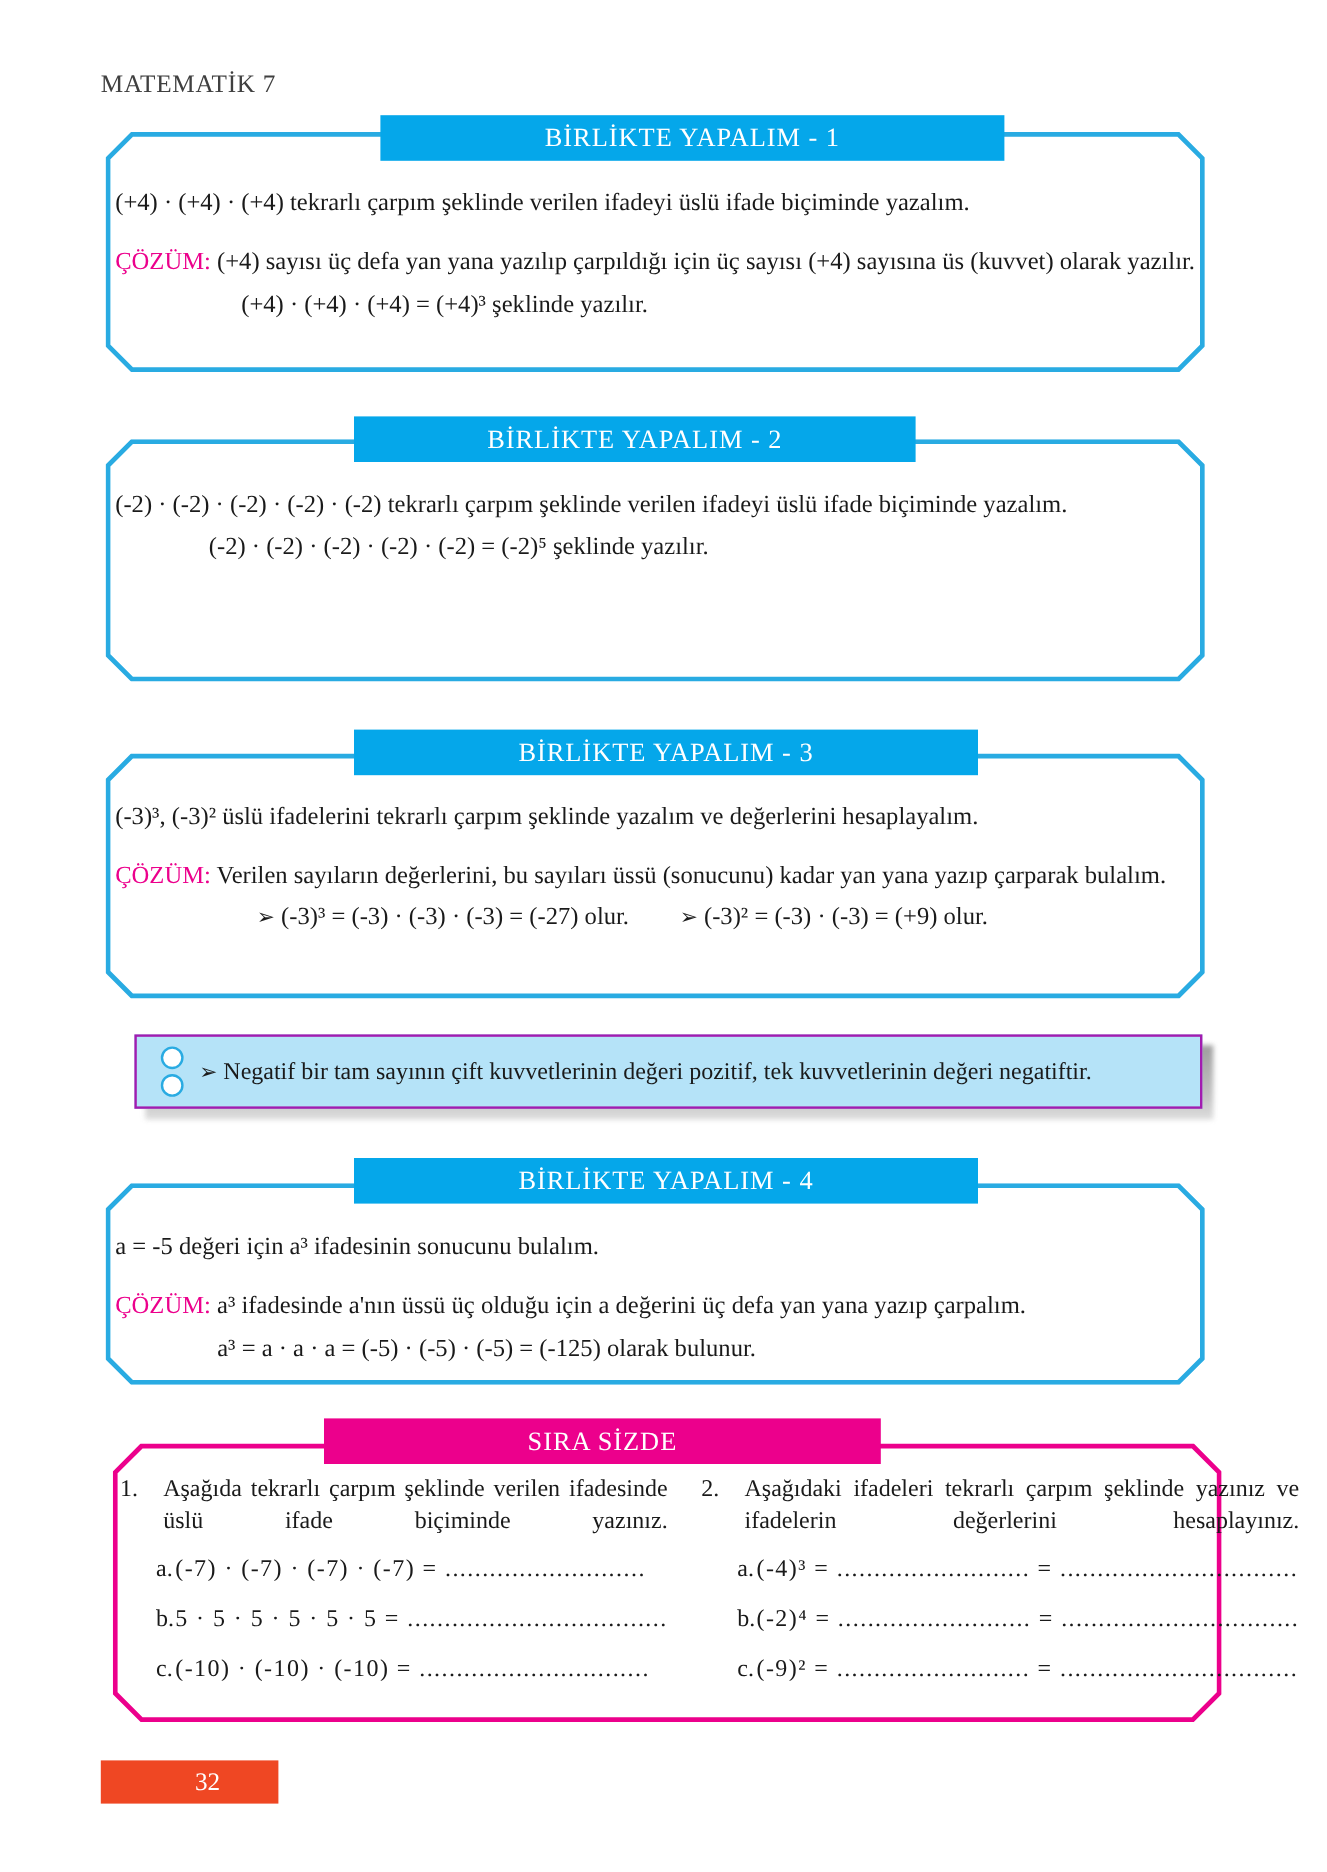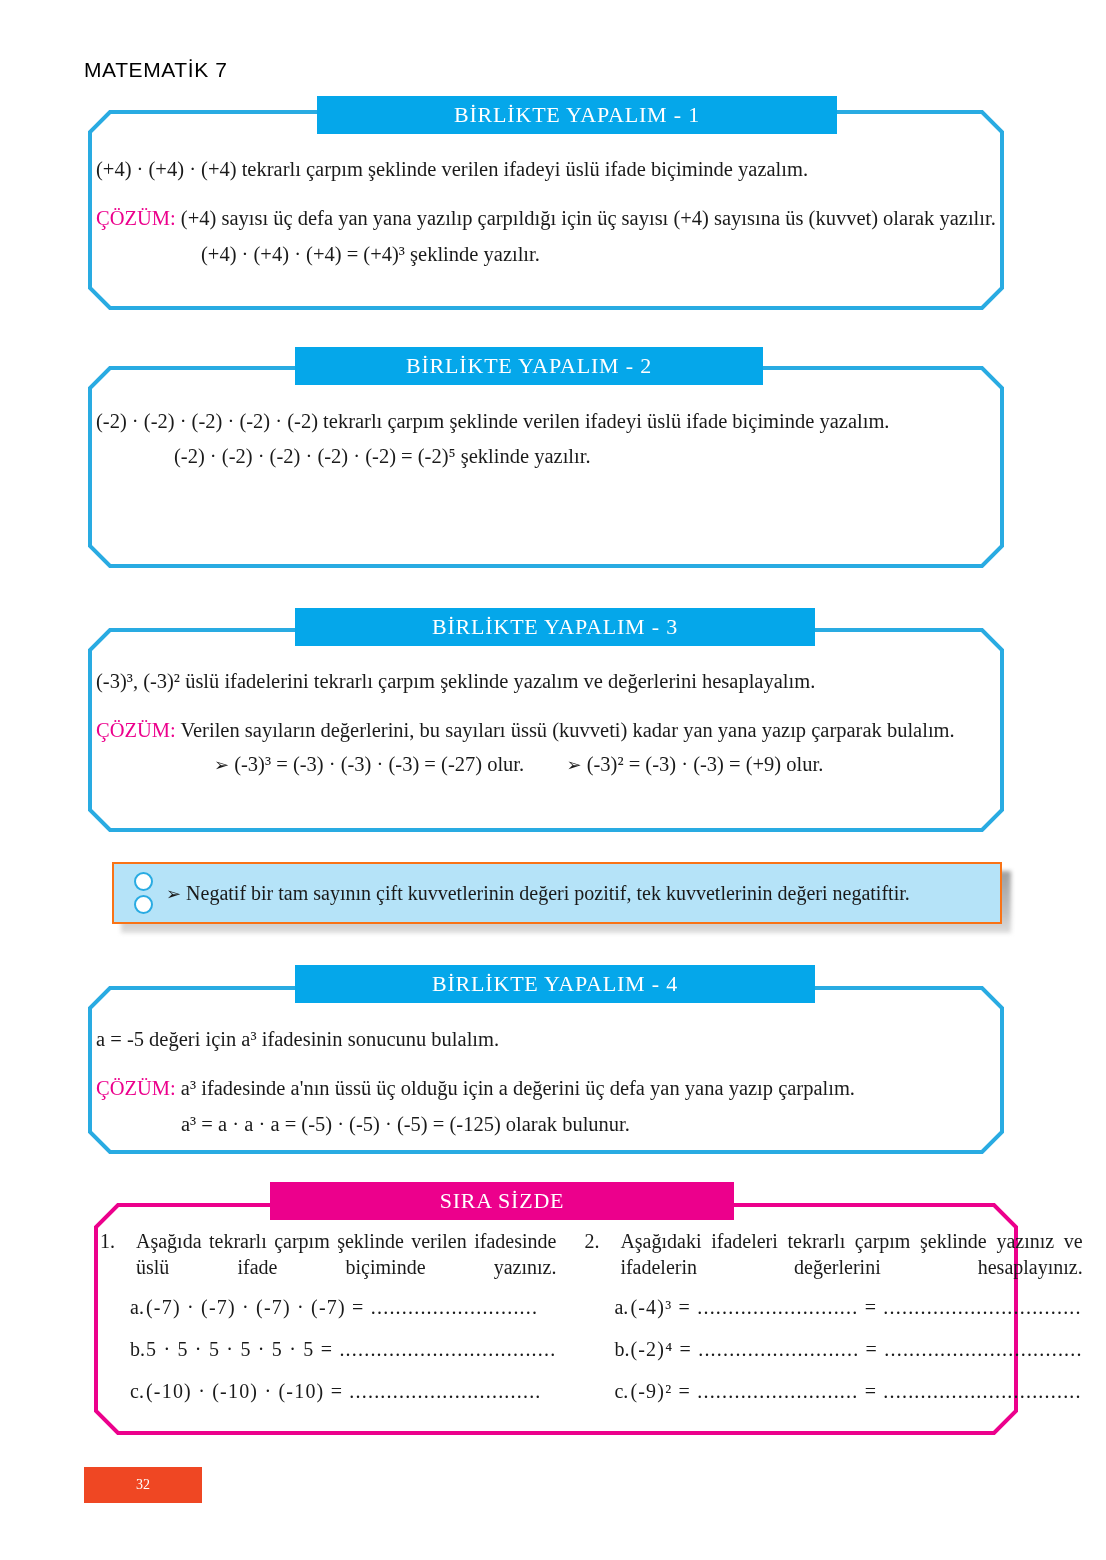--- a/index.html
+++ b/index.html
@@ -21,22 +21,22 @@
     box-sizing: border-box;
   }
 
   
   .running-head {
     position: absolute;
     left: 84px;
     top: 58px;
     font-size: 21px;
     letter-spacing: 0.6px;
-    color: #000000;
-    font-family: Liberation Sans, sans-serif;
+    color: #404040;
+    font-family: Liberation Serif, serif;
   }
 
   
   .activity {
     position: absolute;
     box-sizing: border-box;
   }
   .activity .frame {
     position: absolute;
     left: 0;
@@ -102,21 +102,21 @@
     filter: blur(2px);
     opacity: 0.85;
   }
   .note-box {
     position: absolute;
     left: 0;
     top: 0;
     width: 890px;
     height: 62px;
     background: #B5E3F8;
-    border: 2px solid #f97316;
+    border: 2px solid #a21caf;
     box-sizing: border-box;
     display: flex;
     align-items: center;
   }
   .note-bullets {
     width: 46px;
     display: flex;
     flex-direction: column;
     align-items: center;
     justify-content: center;
@@ -164,23 +164,24 @@
 
   
   .folio {
     position: absolute;
     left: 84px;
     top: 1467px;
     width: 118px;
     height: 36px;
     background: #EF4723;
     color: #ffffff;
-    font-size: 14px;
+    font-size: 21px;
     text-align: center;
     line-height: 36px;
+    padding-left: 30px;
   }
 </style>
 </head>
 <body>
 
 <div id="page">
 
   <div class="running-head">MATEMATİK  7</div>
 
   <div class="activity" style="left:88px; top:110px; width:916px; height:200px;">
@@ -213,21 +214,21 @@
   <div class="activity" style="left:88px; top:628px; width:916px; height:204px;">
     <div class="frame">
       <svg viewBox="0 0 916 204" preserveAspectRatio="none" xmlns="http://www.w3.org/2000/svg">
         <path d="M22,2 L894,2 L914,22 L914,182 L894,202 L22,202 L2,182 L2,22 Z" fill="#ffffff" stroke="#29ABE2" stroke-width="4"></path>
       </svg>
     </div>
   </div>
   <div class="banner blue" style="left:295px; top:608px; width:520px;">BİRLİKTE YAPALIM - 3</div>
   <div class="box-body" style="left:96px; top:668px; width:900px;">
     <p class="line">(-3)³, (-3)² üslü ifadelerini tekrarlı çarpım şeklinde yazalım ve değerlerini hesaplayalım.</p>
-    <p class="line gap"><span class="solve-label">ÇÖZÜM:</span><span> Verilen sayıların değerlerini, bu sayıları üssü (kuvveti) kadar yan yana yazıp çarparak bulalım.</span></p>
+    <p class="line gap"><span class="solve-label">ÇÖZÜM:</span><span> Verilen sayıların değerlerini, bu sayıları üssü (sonucunu) kadar yan yana yazıp çarparak bulalım.</span></p>
     <div class="results-row">
       <span class="tri">➢</span>
       <span>(-3)³ = (-3) · (-3) · (-3) = (-27) olur.</span>
       <span class="sep"></span>
       <span class="tri">➢</span>
       <span>(-3)² = (-3) · (-3) = (+9) olur.</span>
     </div>
   </div>
 
   <div class="note-wrap">

